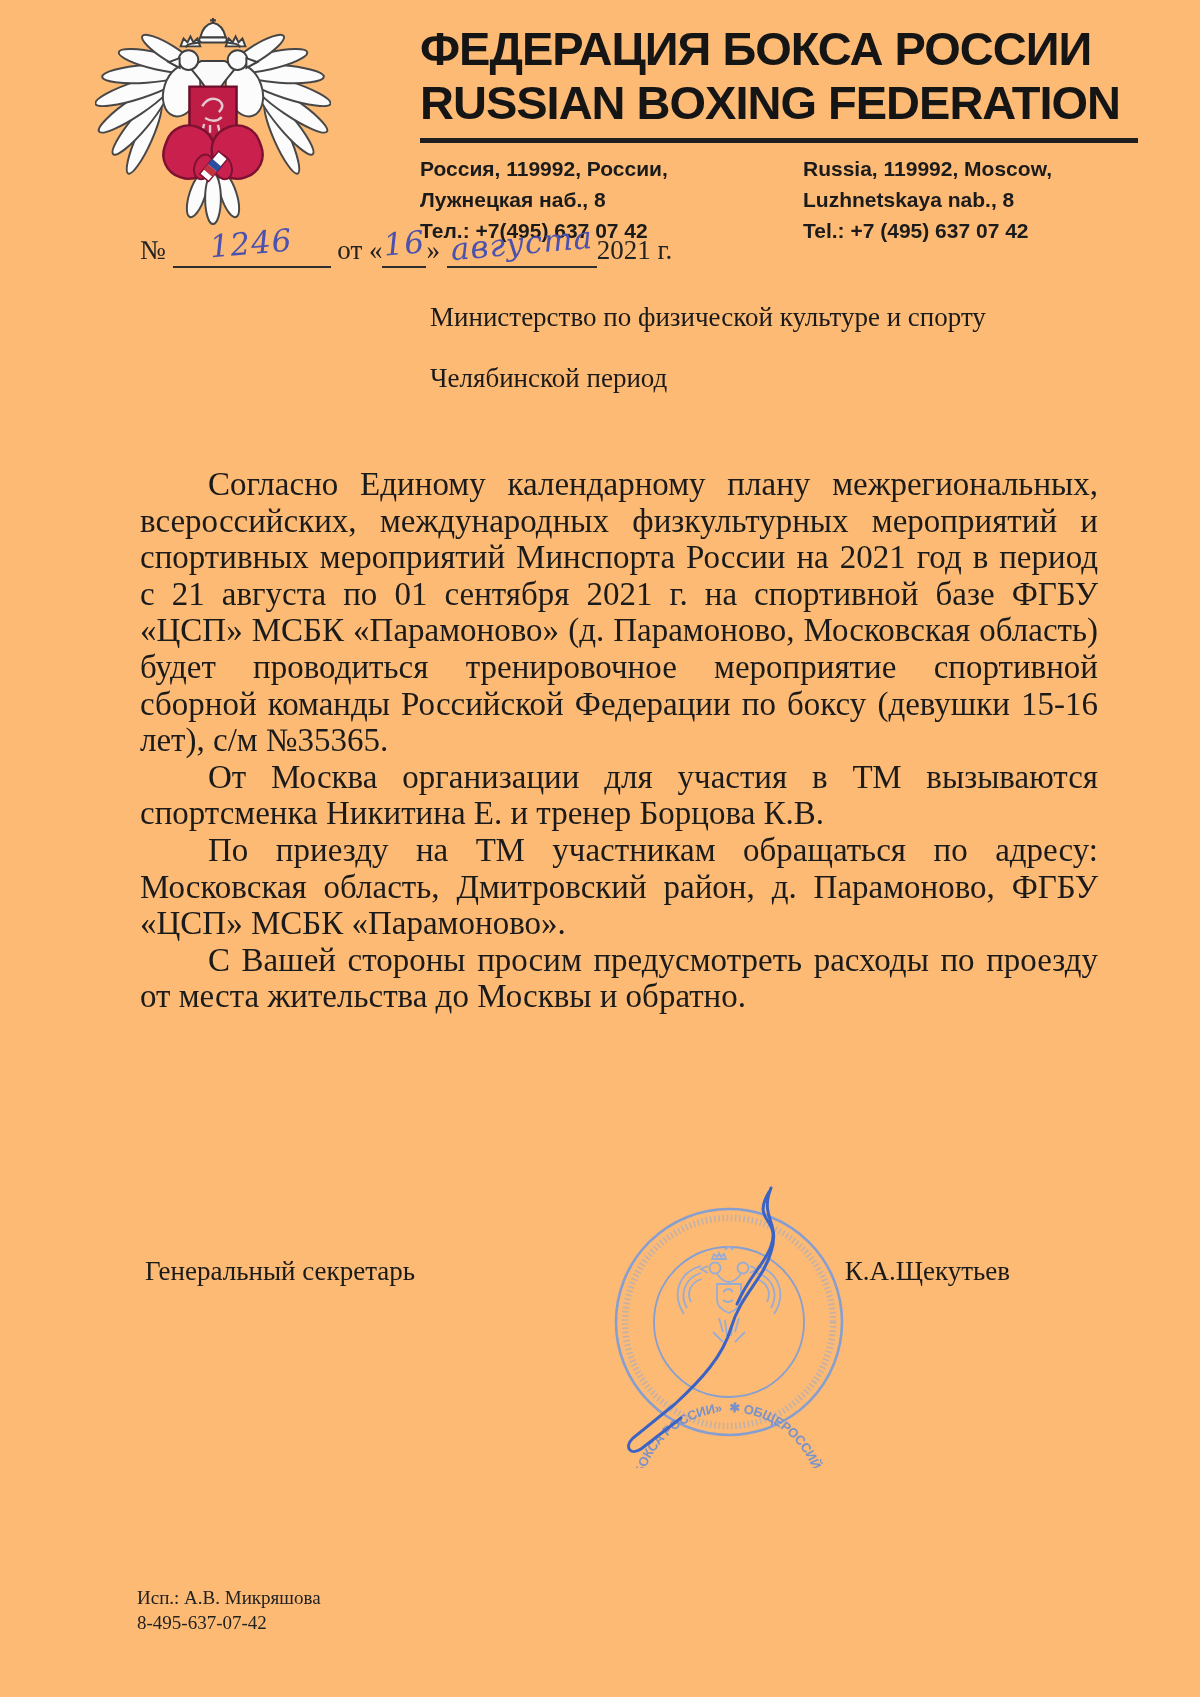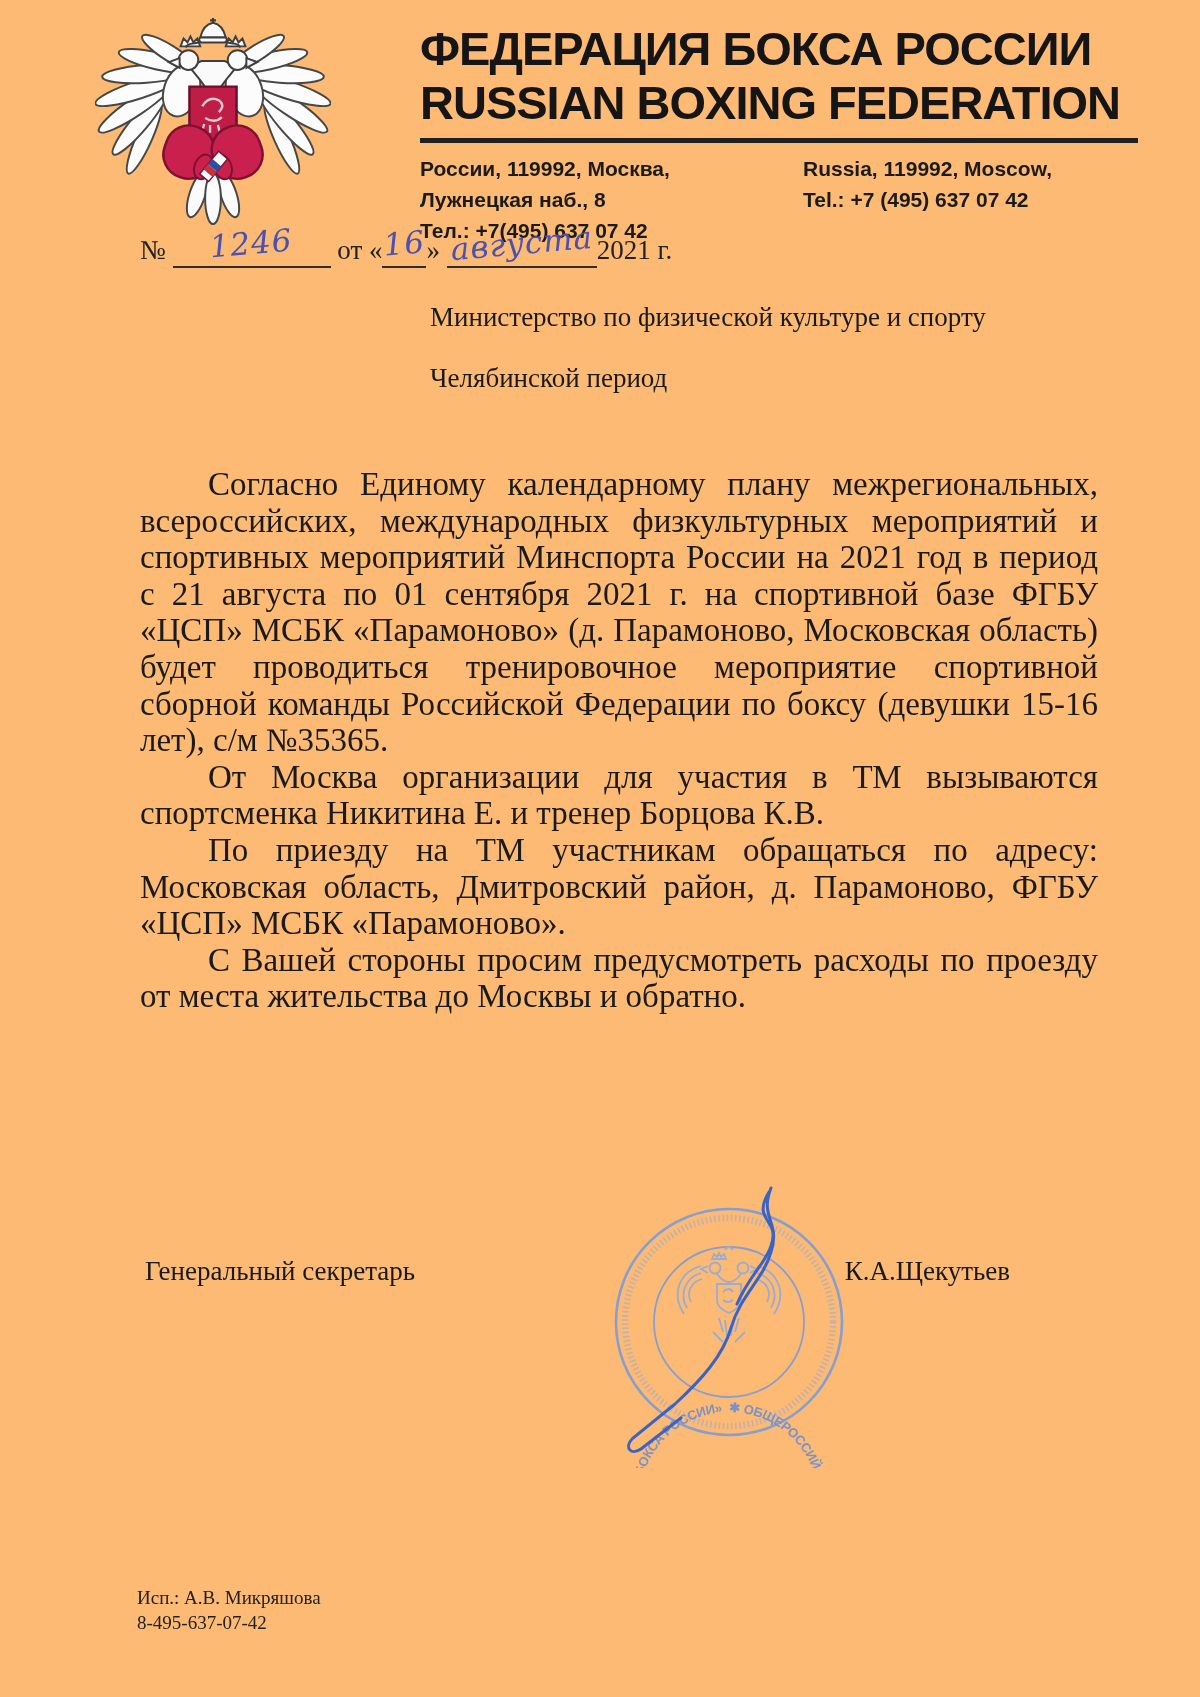--- a/index.html
+++ b/index.html
@@ -119,26 +119,27 @@
       </g>
     </g>
   </svg>
 
   <div class="hdr">
     <div class="hdr-title">ФЕДЕРАЦИЯ БОКСА РОССИИ</div>
     <div class="hdr-title">RUSSIAN BOXING FEDERATION</div>
     <div class="hdr-rule"></div>
     <div class="hdr-addr-row">
       <div class="addr ru">
-        <div>России, 119992, Москва,</div>
+        <div>Россия, 119992, России,</div>
         <div>Лужнецкая наб., 8</div>
         <div>Тел.: +7(495) 637 07 42</div>
       </div>
       <div class="addr en">
         <div>Russia, 119992, Moscow,</div>
+        <div>Luzhnetskaya nab., 8</div>
         <div>Tel.: +7 (495) 637 07 42</div>
       </div>
     </div>
   </div>
 
   <div class="refline">
     <span>№</span>
     <span class="blank" style="width:158px"><span class="hw">1246</span></span>
     <span>от «</span><span class="blank" style="width:44px"><span class="hw">16</span></span><span>»</span>
     <span class="blank" style="width:150px"><span class="hw">августа</span></span><span>2021 г.</span>

